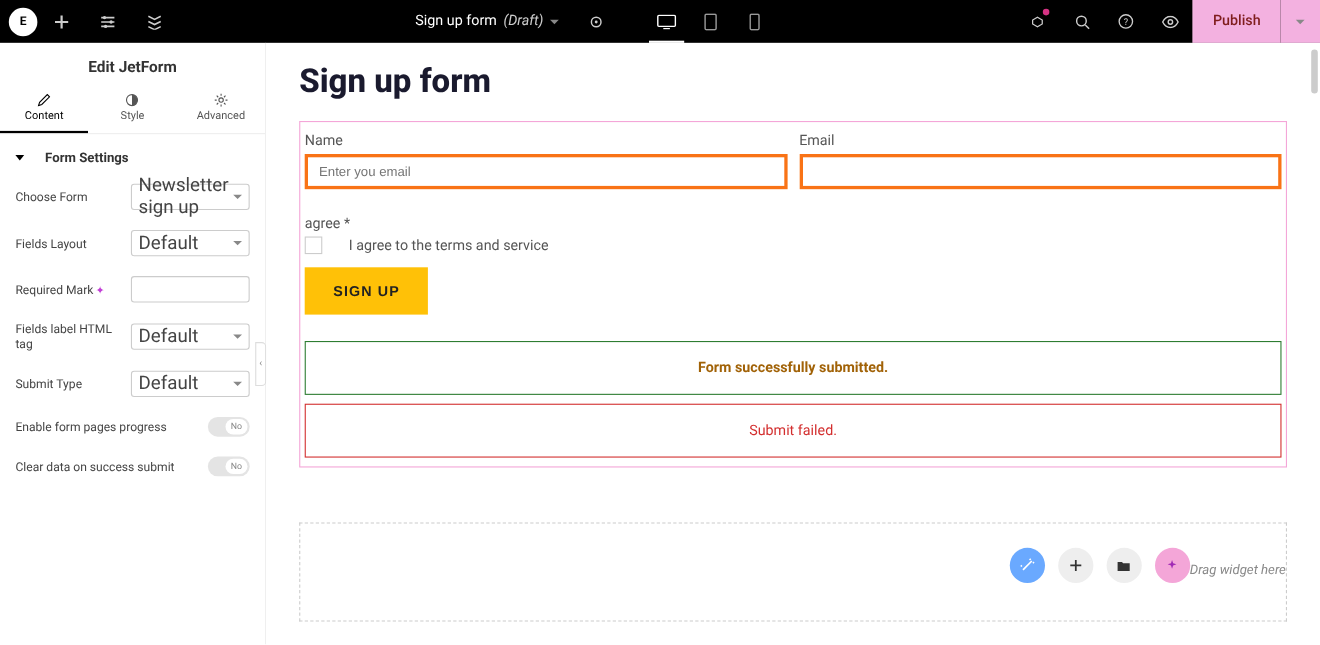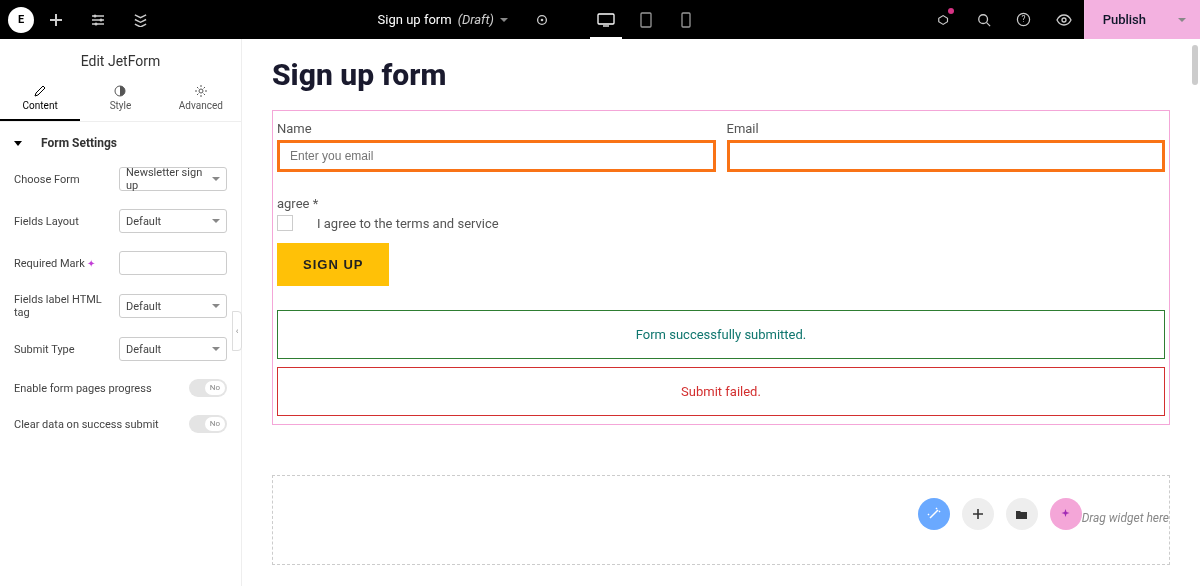--- a/index.html
+++ b/index.html
@@ -11,37 +11,37 @@
   .logo-circle { width: 26px; height: 26px; background: #fff; border-radius: 50%; display: flex; align-items: center; justify-content: center; color: #000; font-weight: 700; font-size: 11px; }
   .top-icon { width: 40px; height: 39px; display: flex; align-items: center; justify-content: center; cursor: pointer; color: #ccc; }
   .topbar-center { flex: 1; display: flex; justify-content: center; align-items: center; gap: 4px; }
   .doc-title { display: flex; align-items: center; gap: 6px; font-size: 13px; }
   .draft { font-style: italic; opacity: 0.8; }
   .device-group { display: flex; margin-left: 20px; }
   .device-btn { width: 40px; height: 39px; display:flex; align-items:center; justify-content:center; color:#999; cursor:pointer; position:relative;}
   .device-btn.active { color:#fff; }
   .device-btn.active::after { content:""; position:absolute; bottom:0; left:4px; right:4px; height:2px; background:#fff; }
   .topbar-right { display:flex; align-items:center; }
-  .publish-btn { background:#f3b1e0; color:#0f172a; font-weight:500; padding: 0 18px; height:39px; display:flex; align-items:center; border-left:1px solid rgba(255,255,255,0.1); cursor:pointer;}
+  .publish-btn { background:#f3b1e0; color:#7f1d1d; font-weight:500; padding: 0 18px; height:39px; display:flex; align-items:center; border-left:1px solid rgba(255,255,255,0.1); cursor:pointer;}
   .publish-chevron { background:#f3b1e0; width:36px; height:39px; display:flex; align-items:center; justify-content:center; cursor:pointer;}
   .badge-dot { position:absolute; top:8px; right:10px; width:6px; height:6px; background:#d63384; border-radius:50%; }
 
   
   .workspace { display:flex; height:calc(100% - 39px); }
   .sidebar { width:242px; border-right:1px solid #eee; background:#fff; position:relative; }
-  .sidebar-header { text-align:center; font-weight:400; font-size:14px; padding:14px 0 10px; }
+  .sidebar-header { text-align:center; font-weight:700; font-size:14px; padding:14px 0 10px; }
   .tabs { display:flex; border-bottom:1px solid #eee; }
   .tab { flex:1; text-align:center; padding:6px 0 8px; font-size:10px; color:#555; cursor:pointer;}
   .tab.active { color:#000; border-bottom:2px solid #000; }
   .tab-icon { display:block; margin:0 auto 3px; }
   .section-title { display:flex; align-items:center; gap:19px; font-weight:700; font-size:12px; padding:14px 14px 8px; cursor:pointer;}
   .controls { padding: 0 14px; }
   .control-row { display:flex; align-items:center; justify-content:space-between; padding:9px 0; font-size:11px; color:#444; }
   .control-row label { flex:1; font-size:11px; }
-  .select { width:108px; height:24px; border:1px solid #ccc; border-radius:3px; font-size:11px; padding:0 6px; background:#fff; display:flex; align-items:center; justify-content:space-between; cursor:pointer;}
+  .select { width:108px; height:24px; border:1px solid #ccc; border-radius:3px; font-size:17px; padding:0 6px; background:#fff; display:flex; align-items:center; justify-content:space-between; cursor:pointer;}
   .text-input-small { width:108px; height:24px; border:1px solid #ccc; border-radius:3px; padding:0 6px; font-size:11px;}
   .toggle { width:38px; height:18px; background:#e4e4e4; border-radius:9px; position:relative; cursor:pointer;}
   .toggle .knob { position:absolute; right:2px; top:2px; width:20px; height:14px; background:#fff; border-radius:7px; font-size:8px; color:#888; text-align:center; line-height:14px;}
   .wand-mark { color:#c23fd6; font-size:10px; margin-left:2px;}
   .collapse-handle { position:absolute; top:272px; right:-1px; width:10px; height:40px; border:1px solid #ddd; border-radius:0 4px 4px 0; background:#fff; display:flex; align-items:center; justify-content:center; font-size:9px; color:#888; cursor:pointer;}
 
   
   .canvas-wrap { flex:1; overflow:auto; position:relative; background:#fff;}
   .canvas-scroll { position:absolute; right:2px; top:6px; width:6px; height:40px; background:#ccc; border-radius:3px;}
   .canvas { padding: 18px 30px 20px 30px; }
@@ -50,21 +50,21 @@
   .form-inner { padding: 0px 0px; }
   .field-row { display:flex; gap:11px; padding: 10px 4px 0 4px;}
   .field-col { flex:1; }
   .field-label { font-size:13px; color:#555; margin-bottom:4px; display:block;}
   .field-input { width:100%; height:32px; border:3px solid #f97316; padding:0 10px; font-size:12px; color:#888;}
   .agree-wrap { padding: 24px 4px 6px 4px; font-size:13px; color:#555;}
   .agree-check { display:flex; align-items:center; gap:24px; margin-top:4px;}
   .checkbox { width:16px; height:16px; border:1px solid #ccc; background:#fff; }
   .signup-btn { background:#ffc107; color:#222; font-weight:700; letter-spacing:1px; font-size:13px; padding:14px 26px; border:none; margin:6px 4px 16px 4px; cursor:pointer;}
   .msg { margin: 8px 4px; border:1px solid; padding:16px; text-align:center; font-size:13px;}
-  .msg.success { border-color:#2e7d32; color:#0f766e;}
+  .msg.success { border-color:#2e7d32; color:#a16207;font-weight:bold;}
   .msg.error { border-color:#d32f2f; color:#d32f2f;}
 
   .drop-section { margin-top:50px; border:1px dashed #ccc; min-height:90px; display:flex; align-items:center; justify-content:flex-end; padding-bottom:4px;}
   .drop-actions { display:flex; gap:12px; margin-bottom:8px;}
   .circle-btn { width:32px; height:32px; border-radius:50%; display:flex; align-items:center; justify-content:center; font-size:14px; cursor:pointer;}
   .circle-btn.blue { background:#6aa9ff; color:#fff;}
   .circle-btn.gray { background:#eee; color:#333;}
   .circle-btn.pink { background:#f4a6d8; color:#a12bb5;}
   .drop-hint { font-style:italic; color:#888; font-size:12px;}
 

